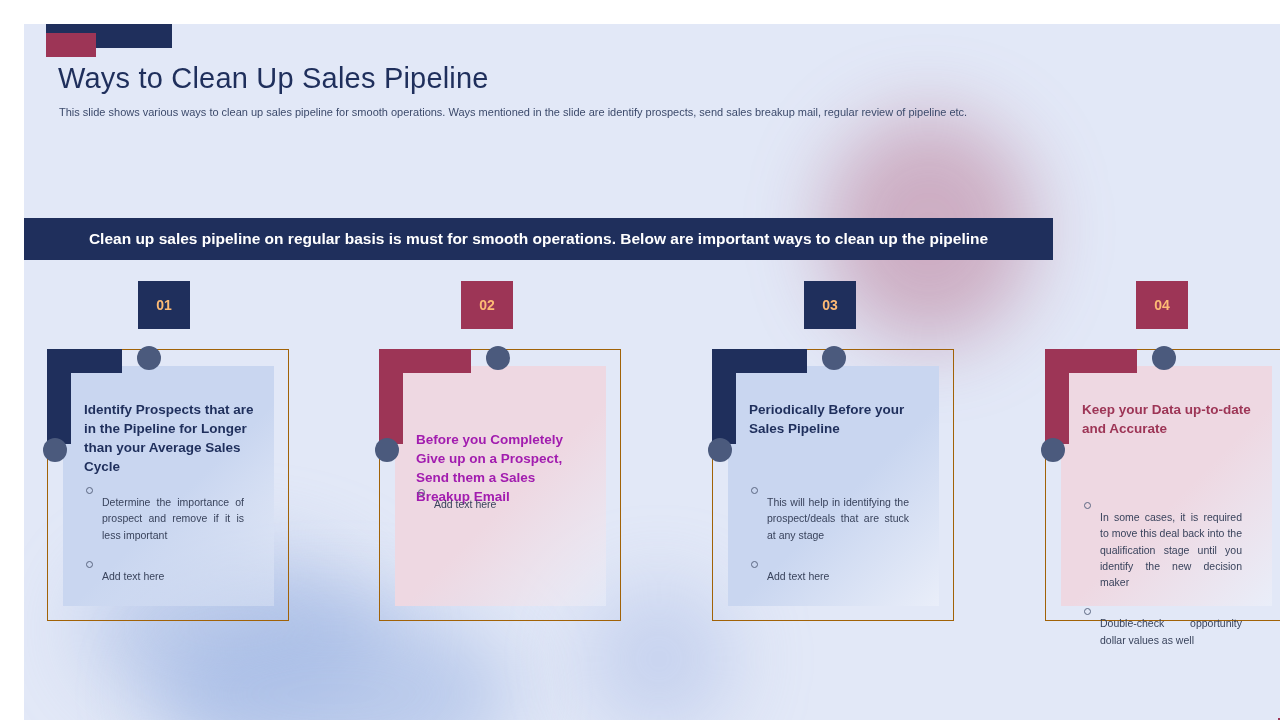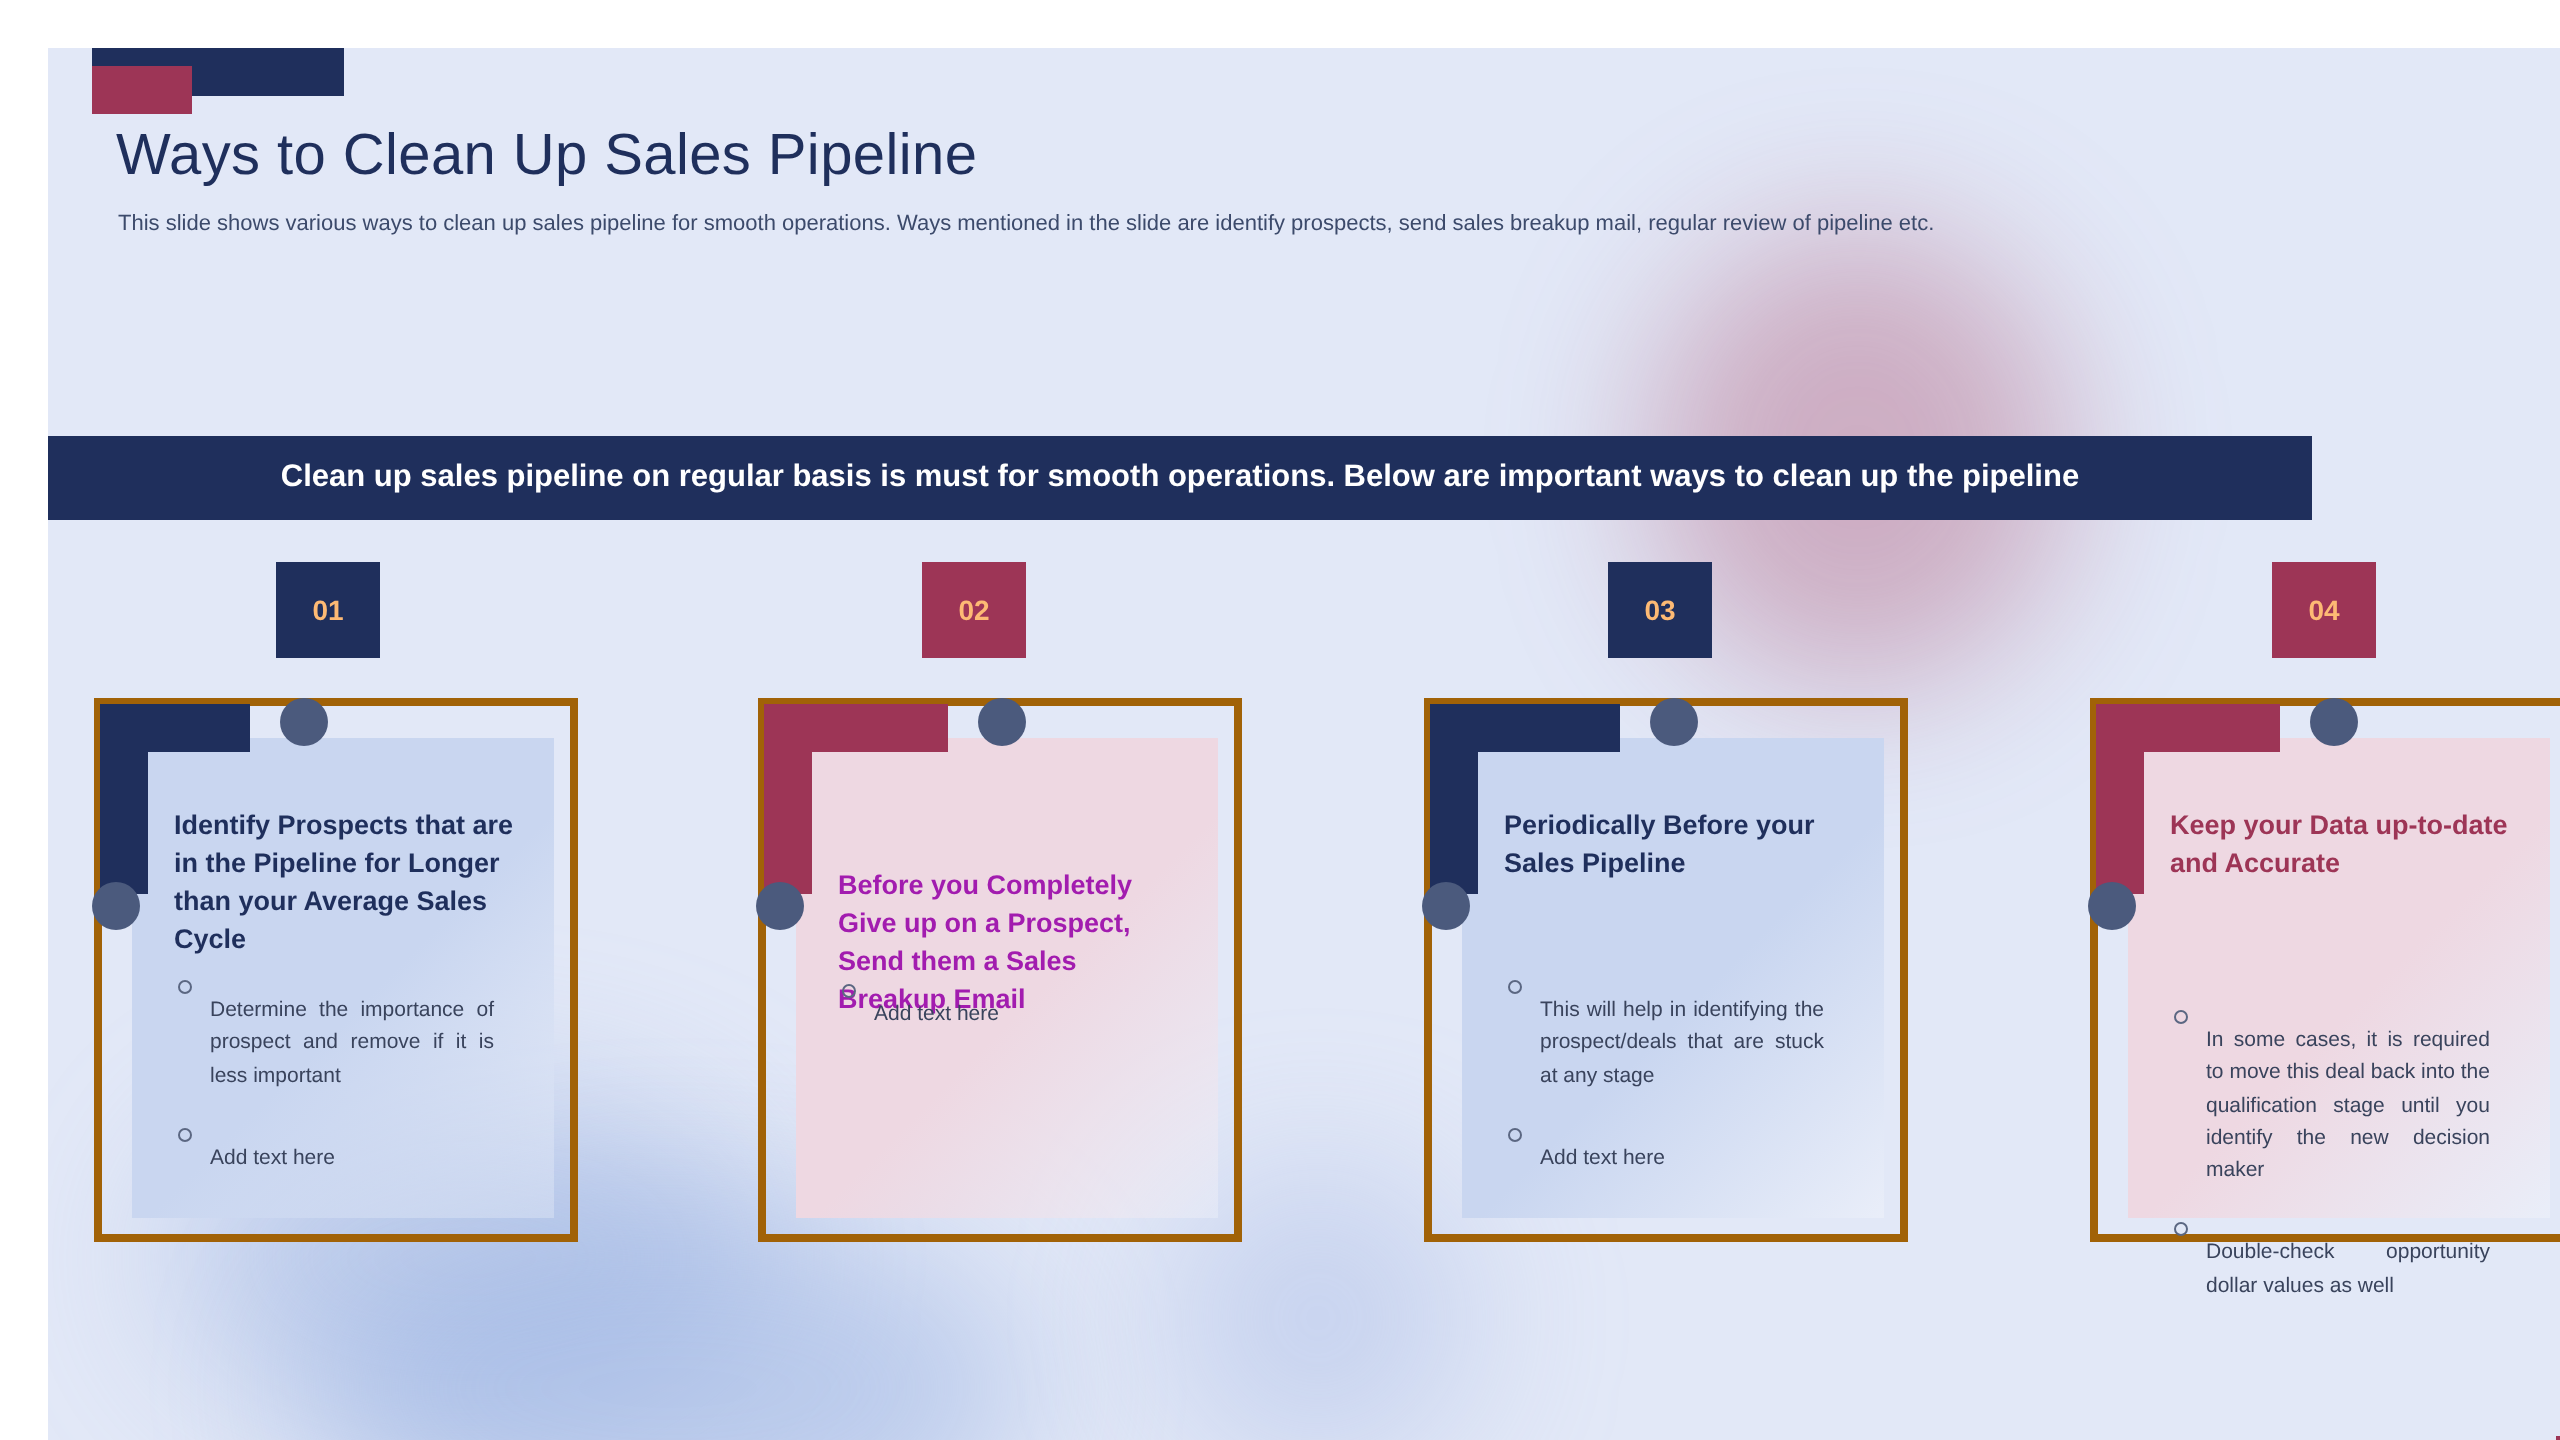--- a/index.html
+++ b/index.html
@@ -58,41 +58,41 @@
     letter-spacing: .2px;
   }
   .subtitle {
     position: absolute; left: 23px; top: 70px;
     font-size: 11px; color: #3c4a6b;
     width: 1180px;
   }
 
   .banner {
     position: absolute; left: 0; top: 194px;
-    width: 1132px; height: 42px;
+    width: 1029px; height: 42px;
     background: #1f2f5c;
     display: flex; align-items: center; justify-content: center;
   }
   .banner span {
     color: #ffffff; font-size: 15.5px; font-weight: bold;
   }
 
   
   .numchip {
     position: absolute;
     width: 52px; height: 48px;
     display: flex; align-items: center; justify-content: center;
     color: #fdba74; font-size: 14px; font-weight: bold;
   }
 
   
   .card {
     position: absolute;
     width: 242px; height: 272px;
-    border: 4px solid #a16207;
+    border: 1px solid #a16207;
     background: transparent;
   }
   .card-inner {
     position: absolute;
     left: 15px; top: 16px;
     width: 211px; height: 240px;
   }
   .card-accent-h {
     position: absolute;
     left: -1px; top: -1px;

